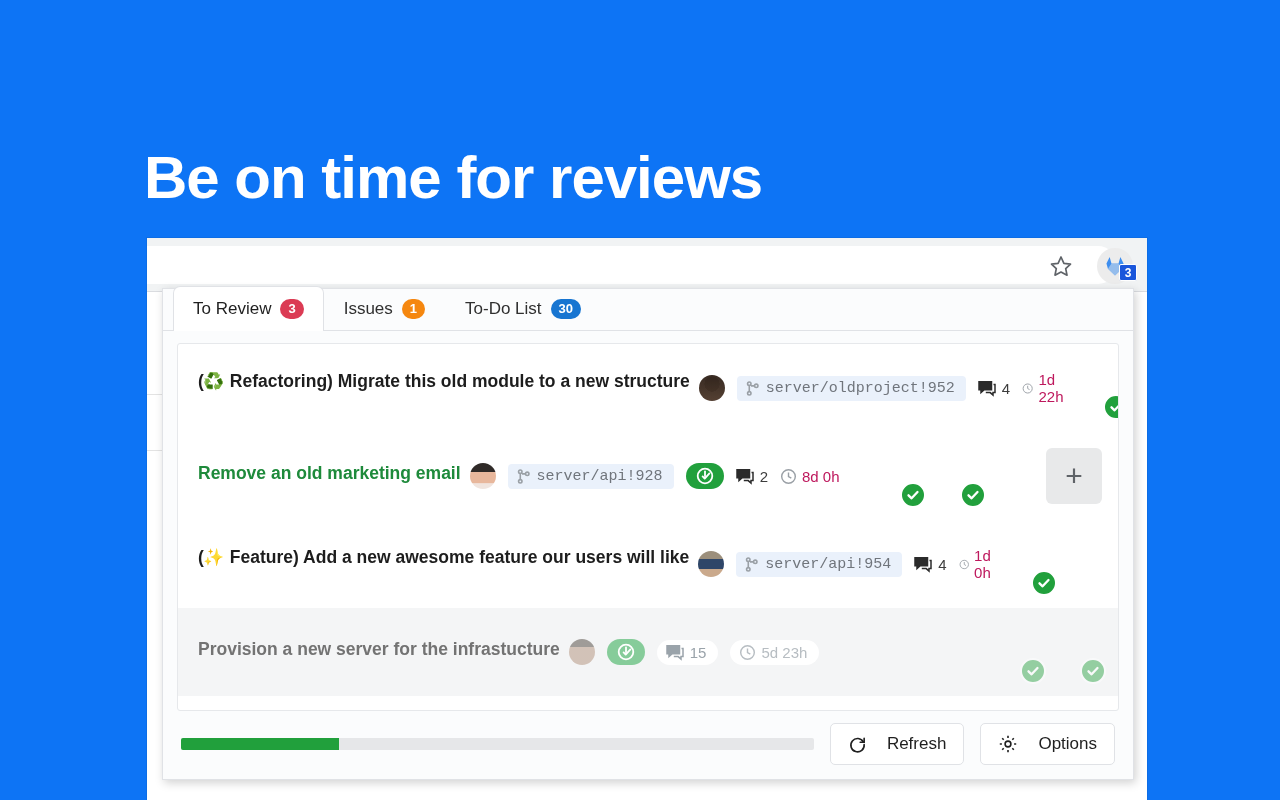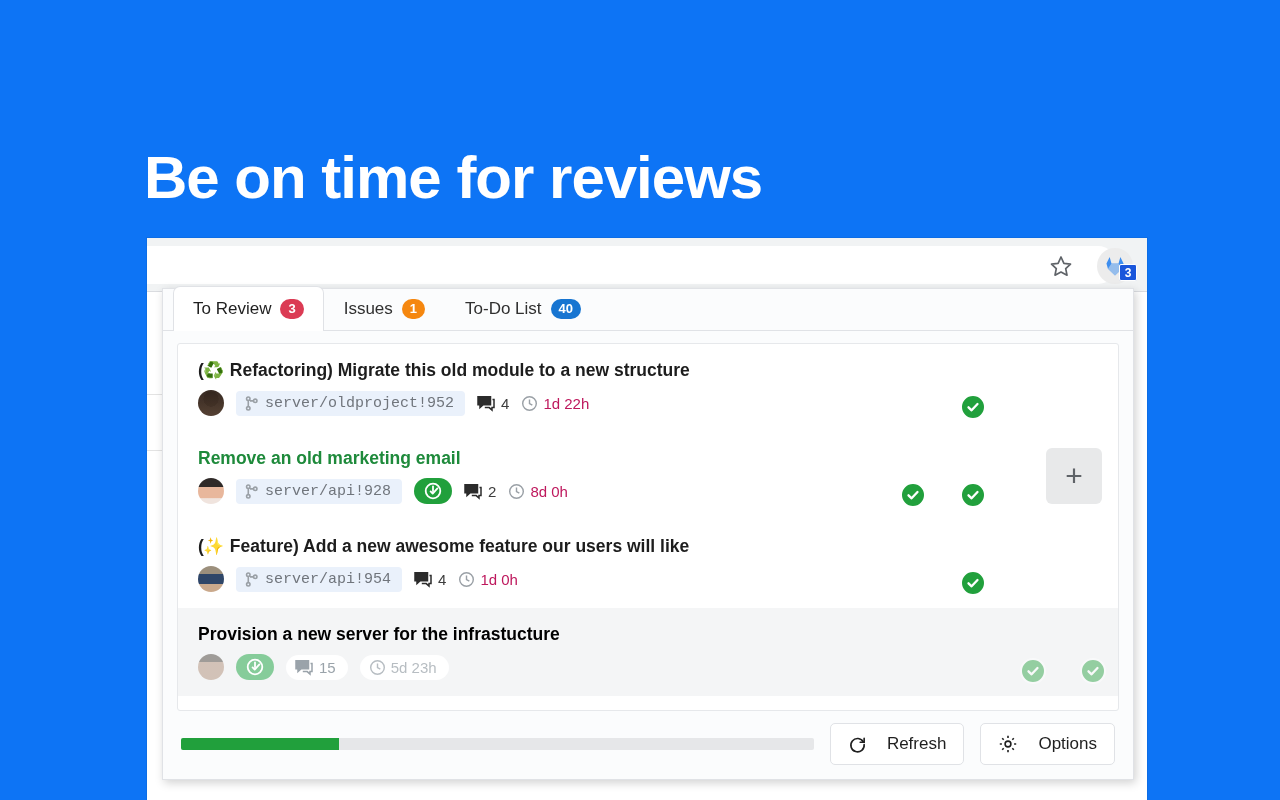--- a/index.html
+++ b/index.html
@@ -147,29 +147,29 @@
     overflow: hidden;
   }
   .row {
     display: flex;
     align-items: center;
     justify-content: space-between;
     padding: 13px 16px 13px 20px;
     min-height: 88px;
   }
   .row.dim { background: #f4f5f6; opacity: 1; }
-  .row-left { display: flex; flex-direction: column; gap: 9px; }
+  .row-left { display: flex; gap: 9px; }
   .row-title {
     font-size: 17.5px;
     font-weight: 700;
     color: #1d1d1d;
     white-space: nowrap;
   }
   .row-title.green { color: #1e8a3b; font-weight: 700; }
-  .row.dim .row-title.green { color: #000000; }
+  .row.dim .row-title.green { color: #737373; }
   .emoji { font-size: 17px; }
 
   .meta { display: flex; align-items: center; gap: 12px; }
   .mini-avatar {
     width: 26px; height: 26px;
     border-radius: 50%;
     background-size: cover;
     background-position: center;
     flex: none;
   }
@@ -293,21 +293,21 @@
     <div class="tab active">
       <span>To Review</span>
       <span class="badge red">3</span>
     </div>
     <div class="tab">
       <span>Issues</span>
       <span class="badge orange">1</span>
     </div>
     <div class="tab">
       <span>To-Do List</span>
-      <span class="badge blue">40</span>
+      <span class="badge blue">30</span>
     </div>
   </div>
 
   <div class="list-card">
 
     <div class="row">
       <div class="row-left">
         <div class="row-title">
           <span>(</span><span class="emoji">♻️</span><span> Refactoring) Migrate this old module to a new structure</span>
         </div>

